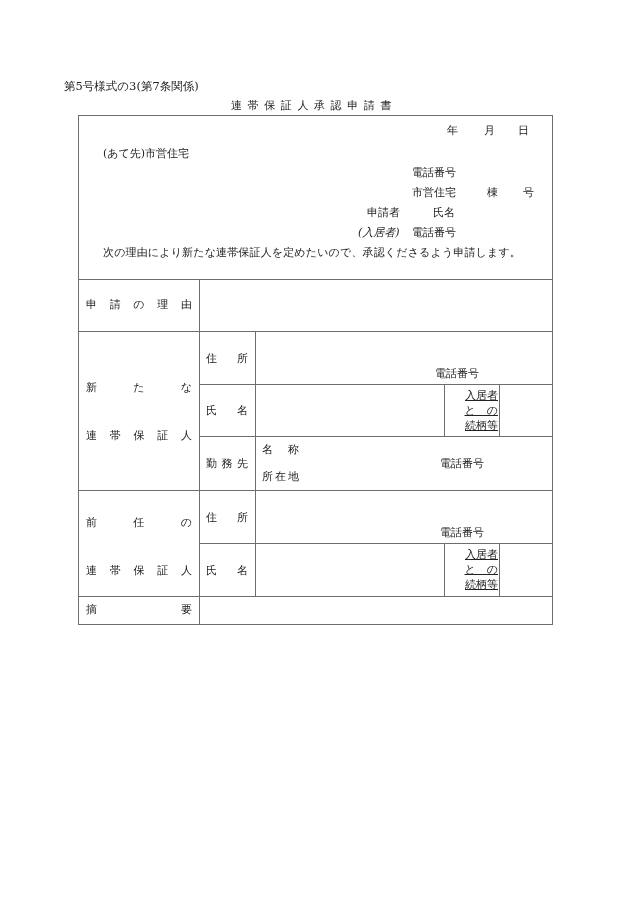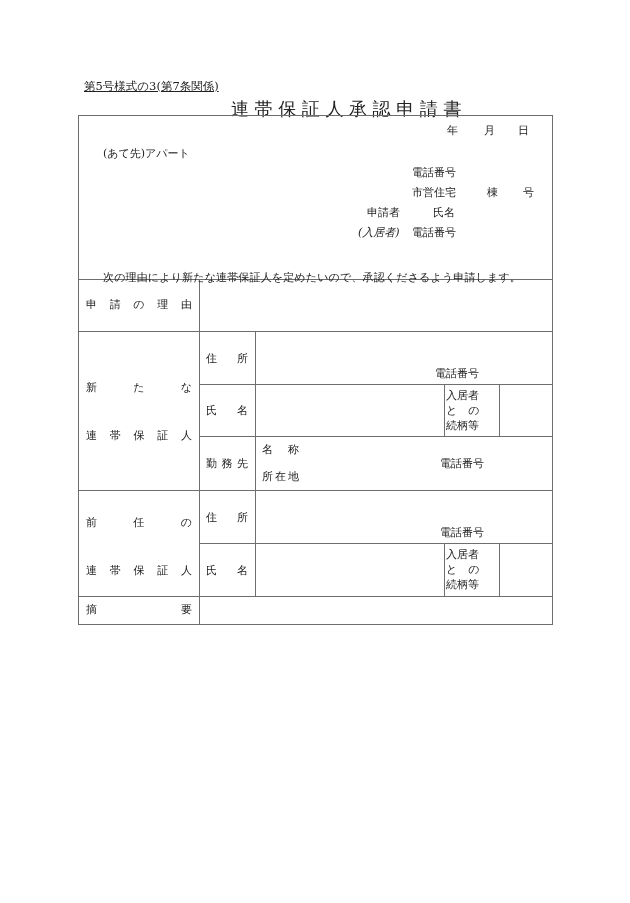--- a/index.html
+++ b/index.html
@@ -5,35 +5,35 @@
   * { margin: 0; padding: 0; box-sizing: border-box; }
   html, body { width: 630px; height: 903px; background: #ffffff; }
   body {
     position: relative;
     font-family: "DejaVu Serif", "Liberation Serif", serif;
     color: #222222;
     font-size: 11px;
     overflow: hidden;
   }
   .abs { position: absolute; white-space: nowrap; line-height: 1; }
-  .form-id { left: 84px; top: 81px; font-size: 11.5px; text-decoration: underline; }
-  .doc-title { left: 231px; top: 100px; font-size: 18px; letter-spacing: 5.6px; }
+  .form-id { left: 64px; top: 81px; font-size: 11.5px; }
+  .doc-title { left: 231px; top: 100px; font-size: 11px; letter-spacing: 5.6px; }
 
   .frame {
     position: absolute;
     left: 78px; top: 115px;
     width: 475px; height: 510px;
     border: 1.5px solid #6e6e6e;
   }
   .hline { position: absolute; height: 0; border-top: 1.2px solid #6e6e6e; }
   .vline { position: absolute; width: 0; border-left: 1.2px solid #6e6e6e; }
 
   .spread { display: flex; justify-content: space-between; }
   .txt { font-size: 11px; }
-  .small { font-size: 11px; line-height: 15px; text-align: left; }
+  .small { font-size: 11px; line-height: 15px; text-align: right; text-decoration: underline; }
 </style>
 </head>
 <body>
 
 <div class="abs form-id">第5号様式の3(第7条関係)</div>
 <div class="abs doc-title">連帯保証人承認申請書</div>
 
 <div class="frame"></div>
 
 <div class="hline" style="left:78px; width:475px; top:279px;"></div>
@@ -48,32 +48,32 @@
 <div class="vline" style="left:255px; top:331px; height:265px;"></div>
 <div class="vline" style="left:444px; top:384px; height:52px;"></div>
 <div class="vline" style="left:499px; top:384px; height:52px;"></div>
 <div class="vline" style="left:444px; top:543px; height:53px;"></div>
 <div class="vline" style="left:499px; top:543px; height:53px;"></div>
 
 <div class="abs txt" style="left:447px; top:125px;">年</div>
 <div class="abs txt" style="left:484px; top:125px;">月</div>
 <div class="abs txt" style="left:518px; top:125px;">日</div>
 
-<div class="abs txt" style="left:103px; top:148px;">(あて先)アパート</div>
+<div class="abs txt" style="left:103px; top:148px;">(あて先)市営住宅</div>
 
 <div class="abs txt" style="left:412px; top:167px;">電話番号</div>
 <div class="abs txt" style="left:412px; top:187px;">市営住宅</div>
 <div class="abs txt" style="left:487px; top:187px;">棟</div>
 <div class="abs txt" style="left:523px; top:187px;">号</div>
 <div class="abs txt" style="left:367px; top:207px;">申請者</div>
 <div class="abs txt" style="left:433px; top:207px;">氏名</div>
 <div class="abs txt" style="left:358px; top:227px;font-style:italic;">(入居者)</div>
 <div class="abs txt" style="left:412px; top:227px;">電話番号</div>
 
-<div class="abs txt" style="left:103px; top:272px; letter-spacing:0.15px;">次の理由により新たな連帯保証人を定めたいので、承認くださるよう申請します。</div>
+<div class="abs txt" style="left:103px; top:247px; letter-spacing:0.15px;">次の理由により新たな連帯保証人を定めたいので、承認くださるよう申請します。</div>
 
 <div class="abs txt spread" style="left:86px; top:299px; width:106px;">
   <span>申</span>
   <span>請</span>
   <span>の</span>
   <span>理</span>
   <span>由</span>
 </div>
 <div class="abs" style="left:201px; top:281px; width:350px; height:49px;"></div>
 

